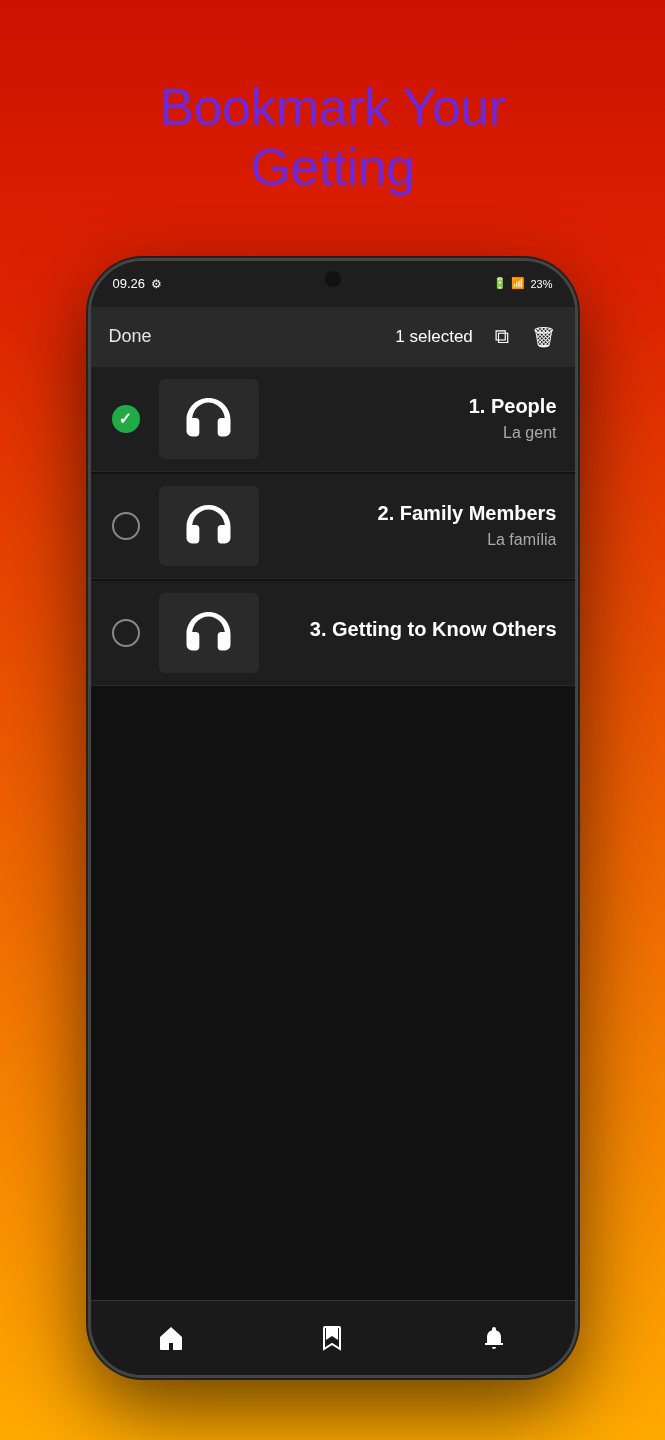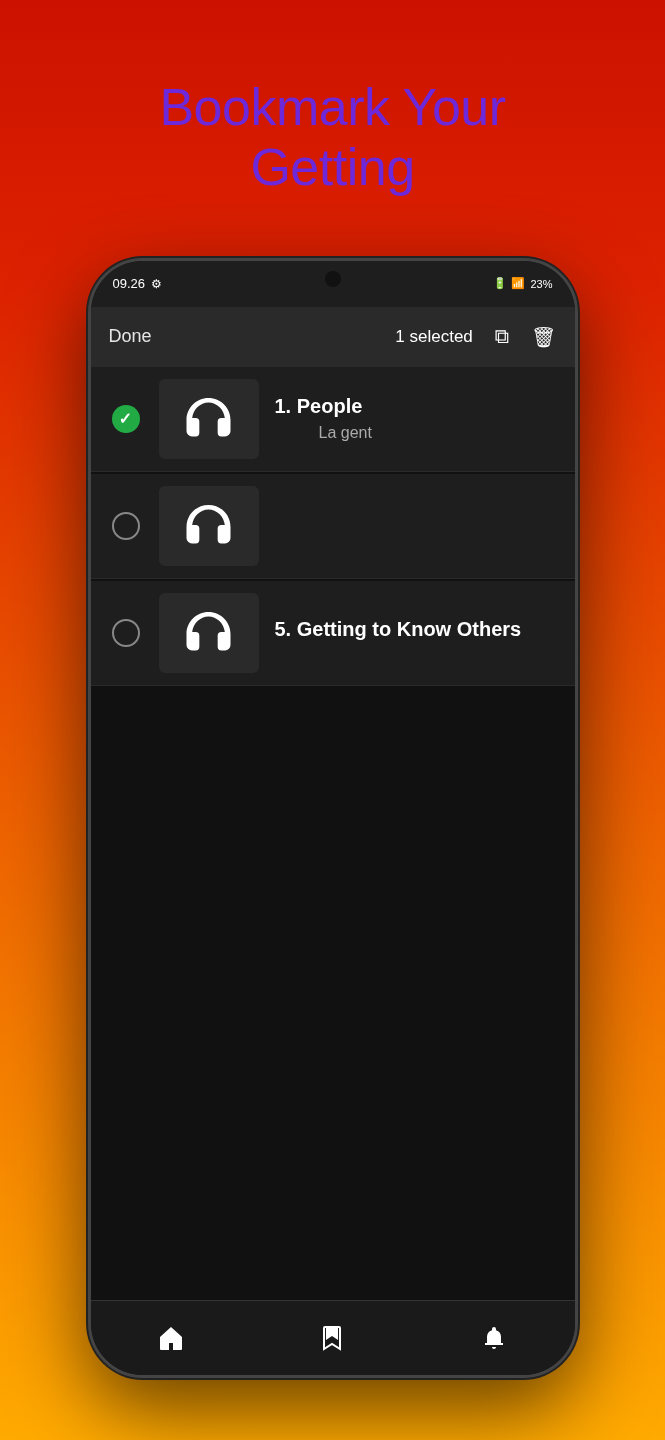--- a/index.html
+++ b/index.html
@@ -157,20 +157,21 @@
     .lesson-item {
       display: flex;
       align-items: center;
       padding: 0 18px;
       height: 105px;
       border-bottom: 1px solid #2a2a2a;
       gap: 16px;
       cursor: pointer;
       background: #1e1e1e;
       margin-bottom: 2px;
+      text-align: right;
     }
 
     .radio-container {
       width: 34px;
       display: flex;
       align-items: center;
       justify-content: center;
       flex-shrink: 0;
     }
 
@@ -304,33 +305,37 @@
 
       <div class="lesson-item">
         <div class="radio-container">
           <div class="radio-unchecked"></div>
         </div>
         <div class="lesson-thumb">
           <svg class="headphone-svg" viewBox="0 0 60 55" fill="none" xmlns="http://www.w3.org/2000/svg">
             <path d="M30 5C16.7 5 6 15.7 6 29v12a6 6 0 006 6h4a4 4 0 004-4V31a4 4 0 00-4-4h-3.8C13.2 17.5 21 10 30 10s16.8 7.5 17.8 17H44a4 4 0 00-4 4v12a4 4 0 004 4h4a6 6 0 006-6V29C54 15.7 43.3 5 30 5z" fill="white"></path>
           </svg>
         </div>
+        <div class="lesson-info">
+          <div class="lesson-title">2. Family Members</div>
+          <div class="lesson-subtitle">La família</div>
+        </div>
       </div>
 
       <div class="lesson-item">
         <div class="radio-container">
           <div class="radio-unchecked"></div>
         </div>
         <div class="lesson-thumb">
           <svg class="headphone-svg" viewBox="0 0 60 55" fill="none" xmlns="http://www.w3.org/2000/svg">
             <path d="M30 5C16.7 5 6 15.7 6 29v12a6 6 0 006 6h4a4 4 0 004-4V31a4 4 0 00-4-4h-3.8C13.2 17.5 21 10 30 10s16.8 7.5 17.8 17H44a4 4 0 00-4 4v12a4 4 0 004 4h4a6 6 0 006-6V29C54 15.7 43.3 5 30 5z" fill="white"></path>
           </svg>
         </div>
         <div class="lesson-info">
-          <div class="lesson-title">5. Getting to Know Others</div>
+          <div class="lesson-title">3. Getting to Know Others</div>
         </div>
       </div>
 
     </div>
 
     <div class="bottom-nav">
       <div class="nav-icon">
         <svg width="28" height="28" viewBox="0 0 28 28" fill="none">
           <path d="M3 13L14 3l11 10v12a1 1 0 01-1 1H16v-7h-4v7H4a1 1 0 01-1-1V13z" fill="white"></path>
         </svg>

